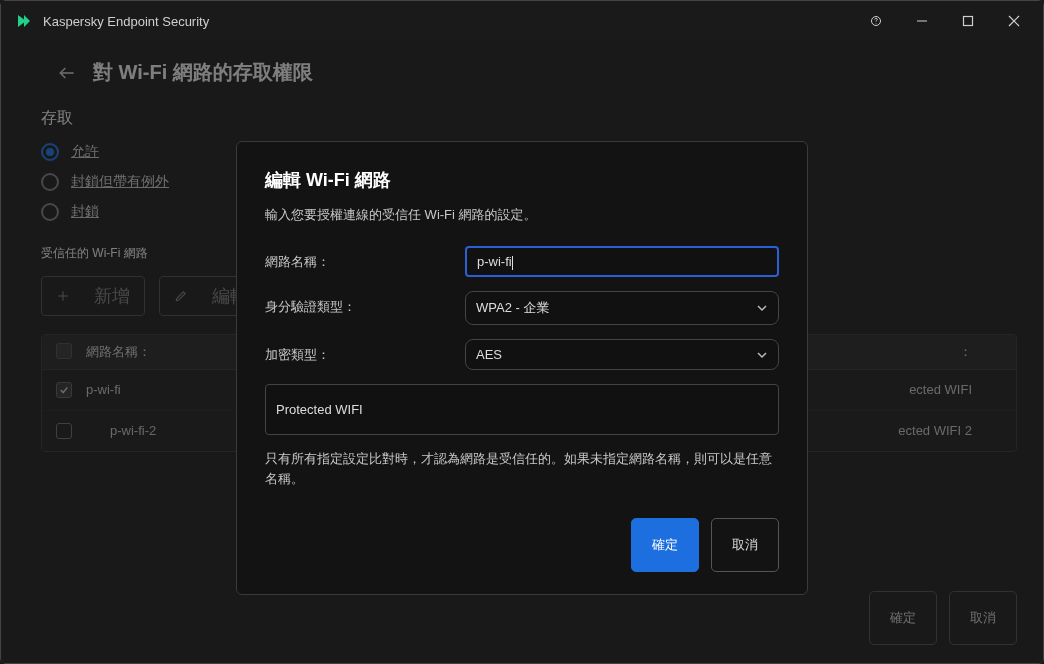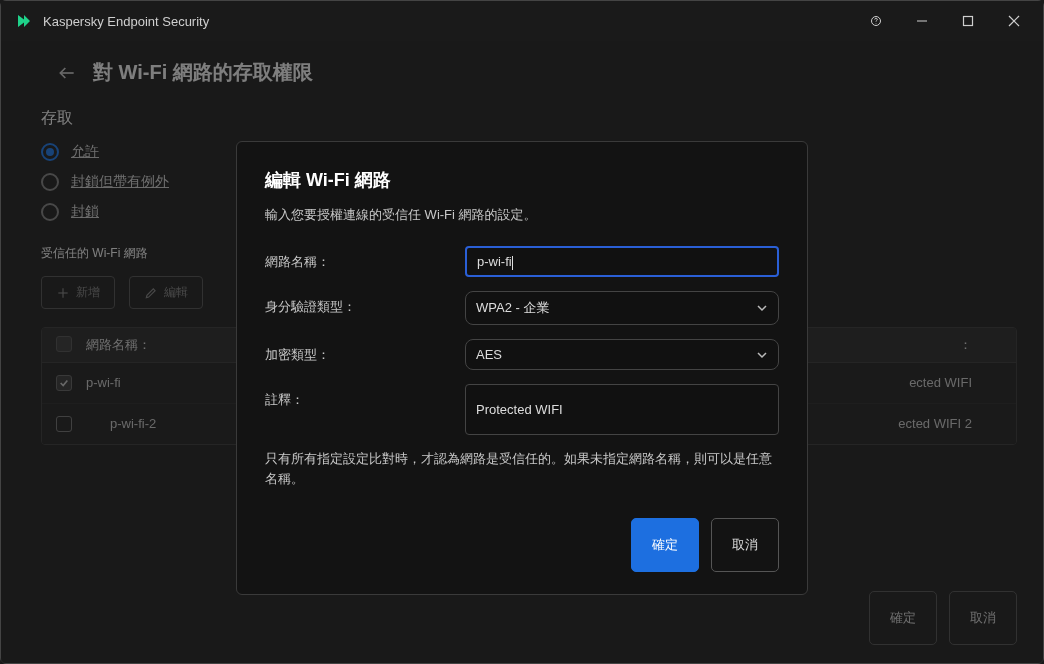--- a/index.html
+++ b/index.html
@@ -16,21 +16,21 @@
   .page-title { font-size:20px; font-weight:600; color:#fff; }
   .section-label { font-size:16px; color:#fff; margin-bottom:14px; }
   .radio-group { margin-bottom:24px;text-decoration:underline; }
   .radio-row { display:flex; align-items:center; margin-bottom:12px; font-size:14px; color:#ddd; }
   .radio-outer { width:18px; height:18px; border:2px solid #888; border-radius:50%; margin-right:12px; display:flex; align-items:center; justify-content:center; }
   .radio-row.selected .radio-outer { border-color:#1d7cf2; }
   .radio-inner { width:8px; height:8px; border-radius:50%; background:#1d7cf2; display:none; }
   .radio-row.selected .radio-inner { display:block; }
   .trusted-label { font-size:12px; color:#fff; margin-bottom:14px; }
   .toolbar { display:flex; gap:14px; margin-bottom:18px; }
-  .tool-btn { border:1px solid #555; background:transparent; color:#888; border-radius:4px; padding:7px 14px; font-size:12px; display:flex; align-items:center; gap:6px; }
+  .tool-btn { border:1px solid #555; background:transparent; color:#888; border-radius:4px; padding:7px 14px; font-size:18px; display:flex; align-items:center; gap:24px; }
   .tool-btn svg { width:14px; height:14px; }
   .table { border:1px solid #3a3a3a; border-radius:4px; overflow:hidden; }
   .table-head { background:#2b2b2b; display:flex; padding:8px 14px; border-bottom:1px solid #3a3a3a; font-size:13px; color:#ddd; }
   .table-head .cb { margin-right:14px; }
   .col-name { flex:0 0 180px; }
   .col-comment { flex:1; text-align:right; padding-right:30px; }
   .table-row { display:flex; padding:12px 14px; border-bottom:1px solid #2a2a2a; background:#222; font-size:13px; }
   .table-row:last-child { border-bottom:none;gap:24px; }
   .cb-box { width:16px; height:16px; border:1px solid #777; border-radius:3px; display:flex; align-items:center; justify-content:center; }
   .cb-box.header { background:#3a3a3a; border-color:#555; }
@@ -207,21 +207,20 @@
           <div class="select">
             <span>AES</span>
             <svg viewBox="0 0 12 12" stroke="#bbb" stroke-width="1.5" fill="none">
                 <polyline points="2,4 6,8 10,4"></polyline>
               </svg>
           </div>
         </div>
       </div>
 
       <div class="form-row">
-        <div class="form-label">註釋：</div>
         <div class="form-field">
           <div class="textarea"><span>Protected WIFI</span></div>
         </div>
       </div>
 
       <div class="modal-note">只有所有指定設定比對時，才認為網路是受信任的。如果未指定網路名稱，則可以是任意名稱。</div>
 
       <div class="modal-footer">
         <button class="btn primary">確定</button>
         <button class="btn">取消</button>

